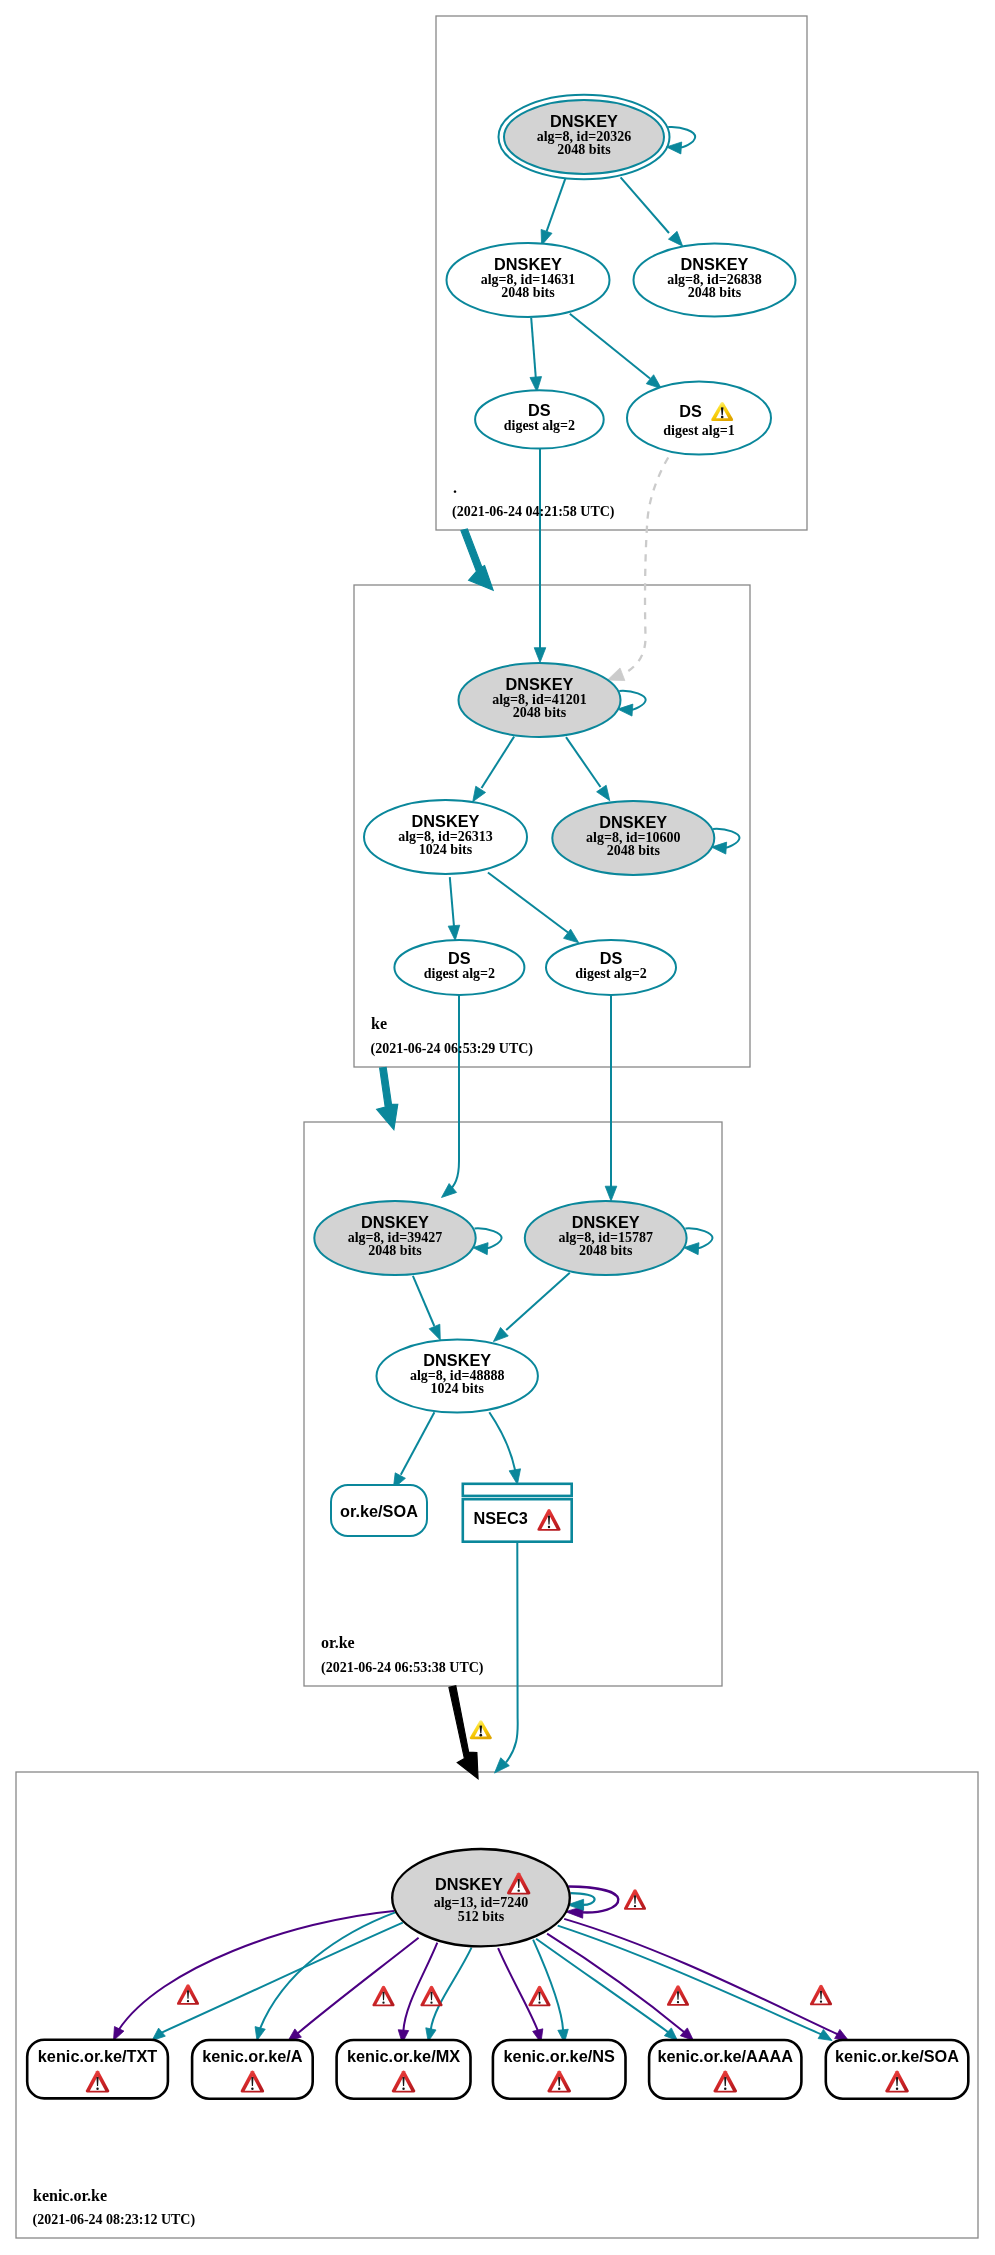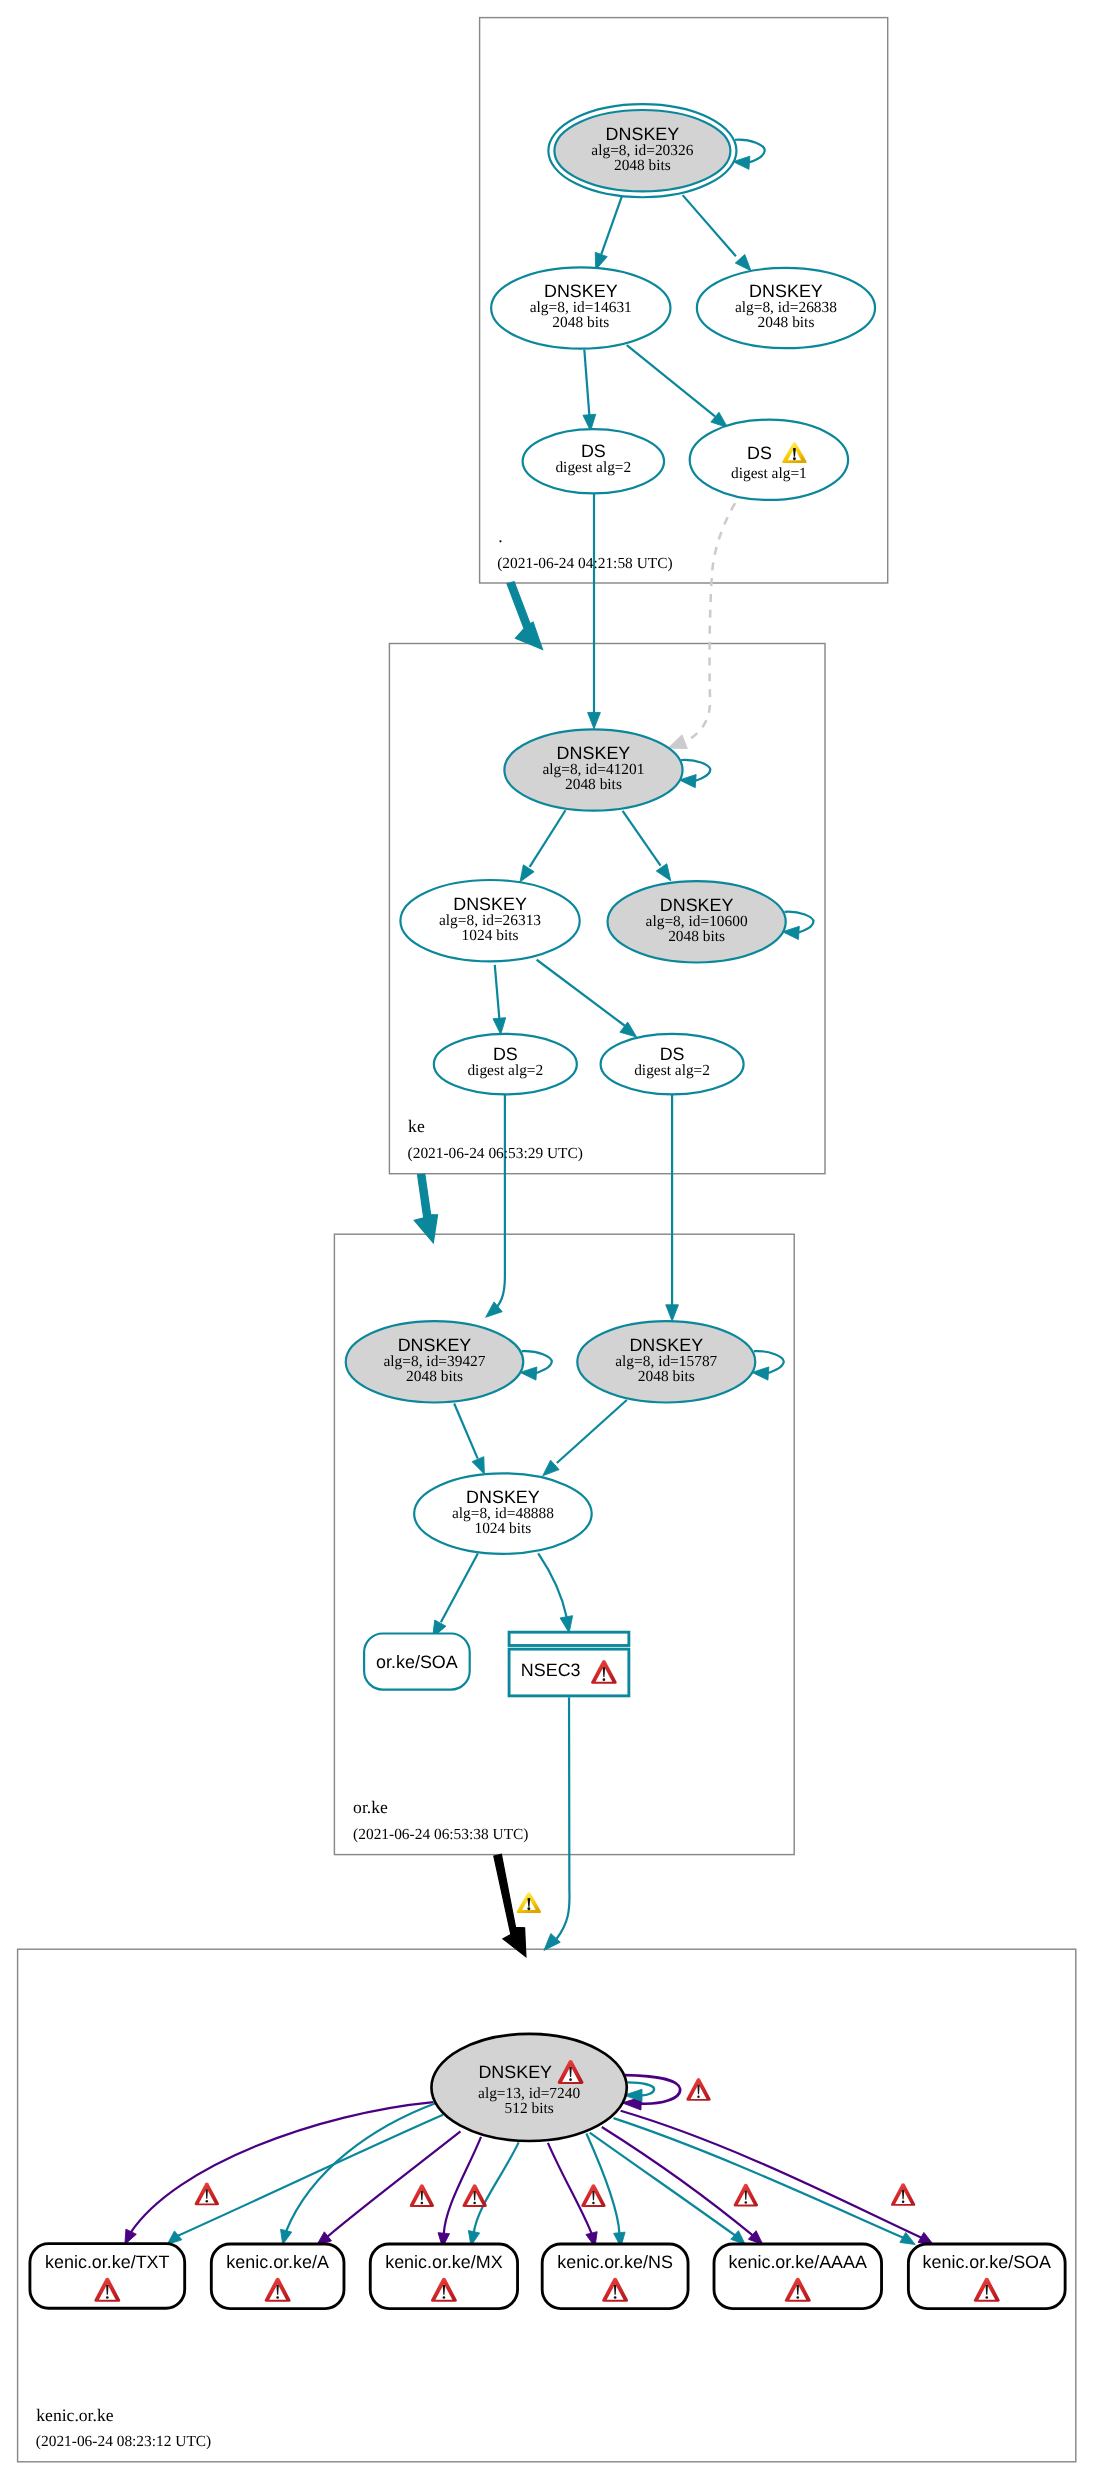--- a/index.html
+++ b/index.html
@@ -1,17 +1,17 @@
 <!DOCTYPE html>
 <html><head>
 <meta charset="utf-8">
 <title>DNSSEC authentication chain</title>
 <style>
   html,body{margin:0;padding:0;background:#ffffff;}
-  #root{position:relative;width:995px;height:2255px;background:#ffffff;overflow:hidden;}
+  #root{position:relative;width:995px;height:2255px;background:#ffffff;overflow:hidden;font-weight:bold;}
   svg{display:block;}
   text{ -webkit-font-smoothing:antialiased; }
   .nlabel{font-family:"Liberation Sans",sans-serif;font-size:16.3px;fill:#000000;}
   .nsub{font-family:"Liberation Serif",serif;font-size:14px;fill:#000000;}
   .ctr{text-anchor:middle;}
   .zname{font-family:"Liberation Serif",serif;font-size:16px;fill:#000000;}
   .zdate{font-family:"Liberation Serif",serif;font-size:14px;fill:#000000;}
 </style>
 </head>
 <body>

